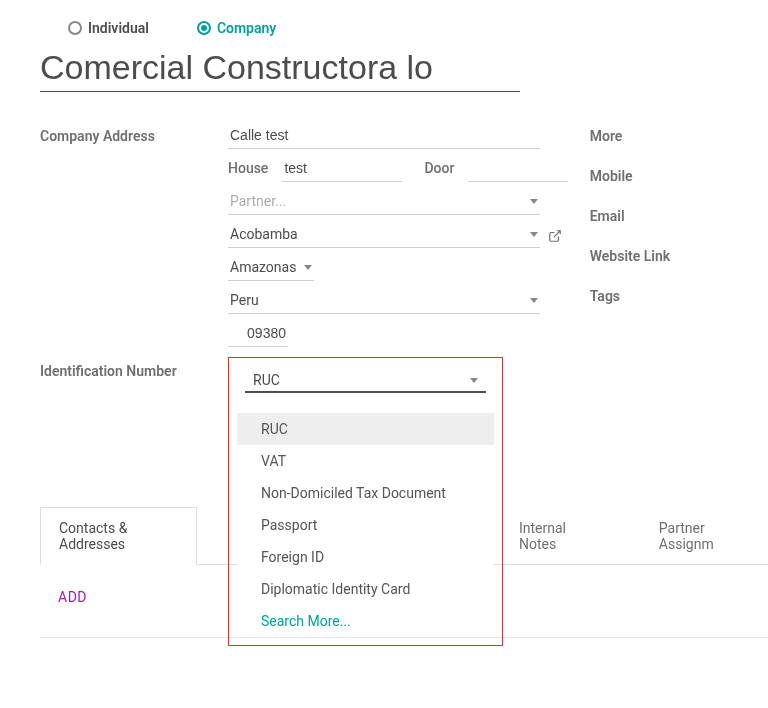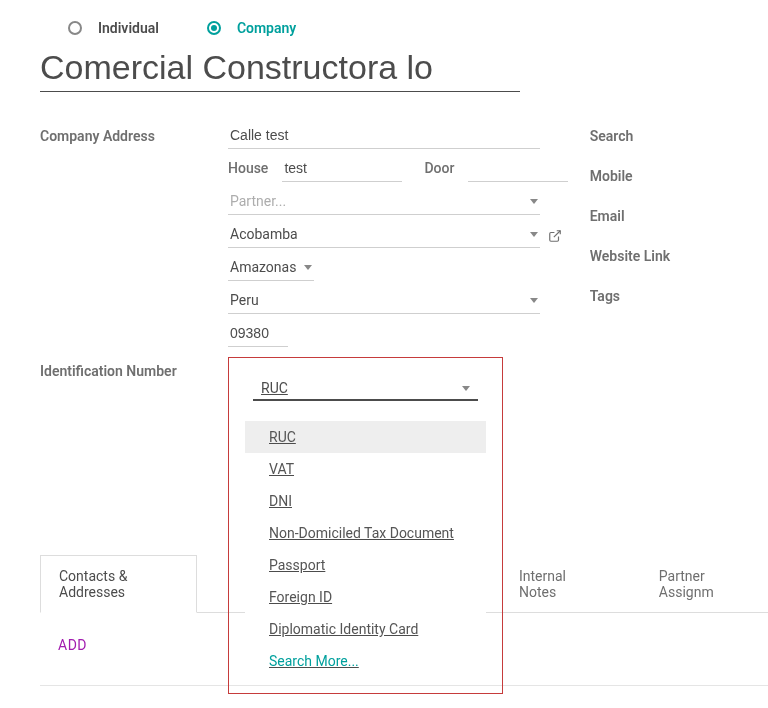--- a/index.html
+++ b/index.html
@@ -8,21 +8,21 @@
     font-family: -apple-system, BlinkMacSystemFont, "Segoe UI", Roboto, Arial, sans-serif;
     font-size: 14px;
     color: #4c4c4c;
     background: #fff;
     width: 768px;
     height: 708px;
     overflow: hidden;
     padding: 20px 0 0 40px;
   }
   .radio-row { display: flex; gap: 20px; align-items: center; margin-bottom: 8px; }
-  .radio-item { display: flex; align-items: center; gap: 16px; font-weight: 600; color: #4c4c4c; padding-left: 28px; }
+  .radio-item { display: flex; align-items: center; gap: 6px; font-weight: 600; color: #4c4c4c; padding-left: 28px; }
   .radio-circle {
     width: 14px; height: 14px; border-radius: 50%;
     border: 2px solid #888; display: inline-block;
   }
   .radio-circle.checked {
     border-color: #00a09d; position: relative;
   }
   .radio-circle.checked::after {
     content: ""; position: absolute; width: 6px; height: 6px;
     background: #00a09d; border-radius: 50%;
@@ -75,21 +75,21 @@
     display: inline-flex; align-items: center; gap: 8px;
     border-bottom: 1px solid #cfcfcf; padding: 5px 2px;
     margin-bottom: 6px;
   }
   .ext-link { margin-left: 8px; color: #6f6f6f; }
   .right-label {
     color: #6f6f6f; font-weight: 600; padding: 6px 0 18px 0;
   }
   .id-box {
     border: 1px solid #c63b3b; position: relative;
-    width: 275px; padding: 16px; text-decoration: underline;
+    width: 275px; padding: 8px;
   }
   .id-sel {
     display: flex; justify-content: space-between; align-items: center;
     padding: 6px 8px 3px 8px; border-bottom: 2px solid #4c4c4c;
     margin: 0 8px;
   }
   .dd {
     background: #fff; border: none;
   }
   .dd-item {
@@ -170,51 +170,50 @@
           </span>
         </div>
         <div class="sel-inline">
           <span>Amazonas</span>
           <span class="caret"></span>
         </div><br>
         <div class="sel-row">
           <span>Peru</span>
           <span class="caret"></span>
         </div>
-        <input class="uline" style="width: 60px;" value="09380">
+        <input class="uline" style="width: 60px; text-align: right;" value="09380">
       </div>
     </div>
 
     <div class="field-row zpos" style="margin-top:4px;">
       <div class="field-label">Identification Number</div>
       <div class="field-inputs">
         <div class="id-box">
           <div class="id-sel">
             <span>RUC</span>
             <span class="caret"></span>
           </div>
           <div style="height:20px;"></div>
           <div class="dd">
             <div class="dd-item hl">RUC</div>
             <div class="dd-item">VAT</div>
-            <div class="dd-item">DNI</div>
             <div class="dd-item">Non-Domiciled Tax Document</div>
             <div class="dd-item">Passport</div>
             <div class="dd-item">Foreign ID</div>
             <div class="dd-item">Diplomatic Identity Card</div>
             <div class="dd-search">Search More...</div>
           </div>
         </div>
       </div>
     </div>
 
   </div>
 
   <div class="right-col">
-    <div class="right-label">Search</div>
+    <div class="right-label">More</div>
     <div class="right-label">Mobile</div>
     <div class="right-label">Email</div>
     <div class="right-label">Website Link</div>
     <div class="right-label">Tags</div>
   </div>
 </div>
 
 
 <div class="tabs-row" style="margin-top:-140px;">
   <div class="tab active">Contacts &amp; Addresses</div>

